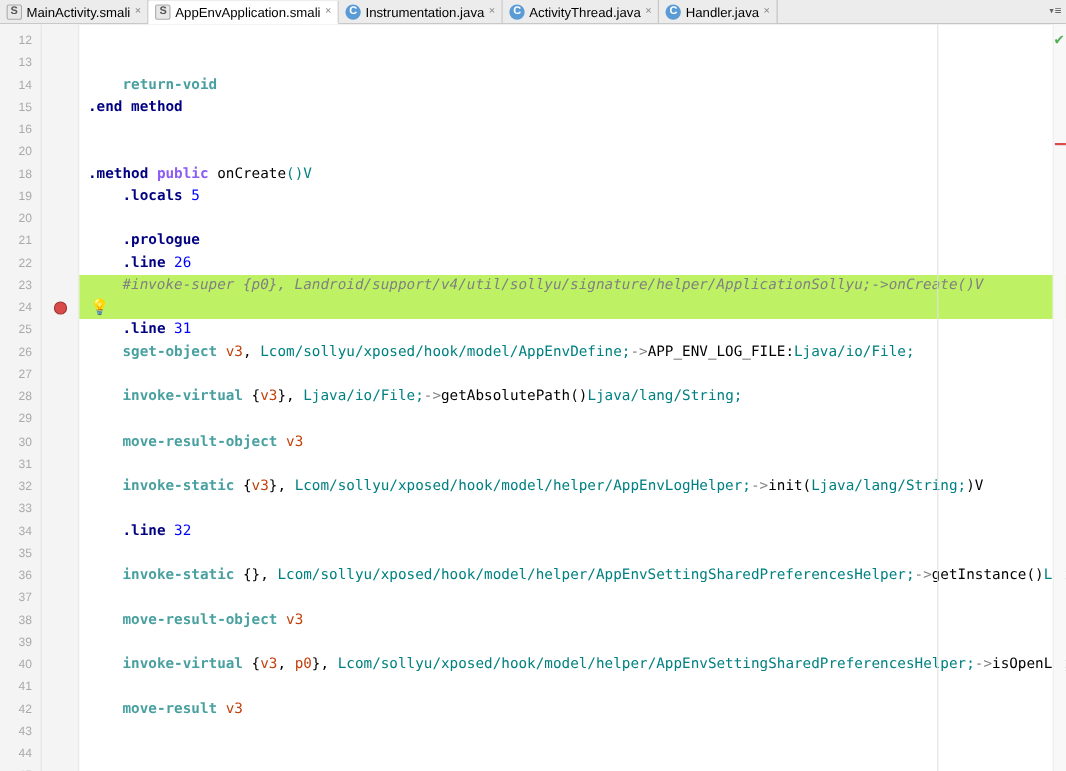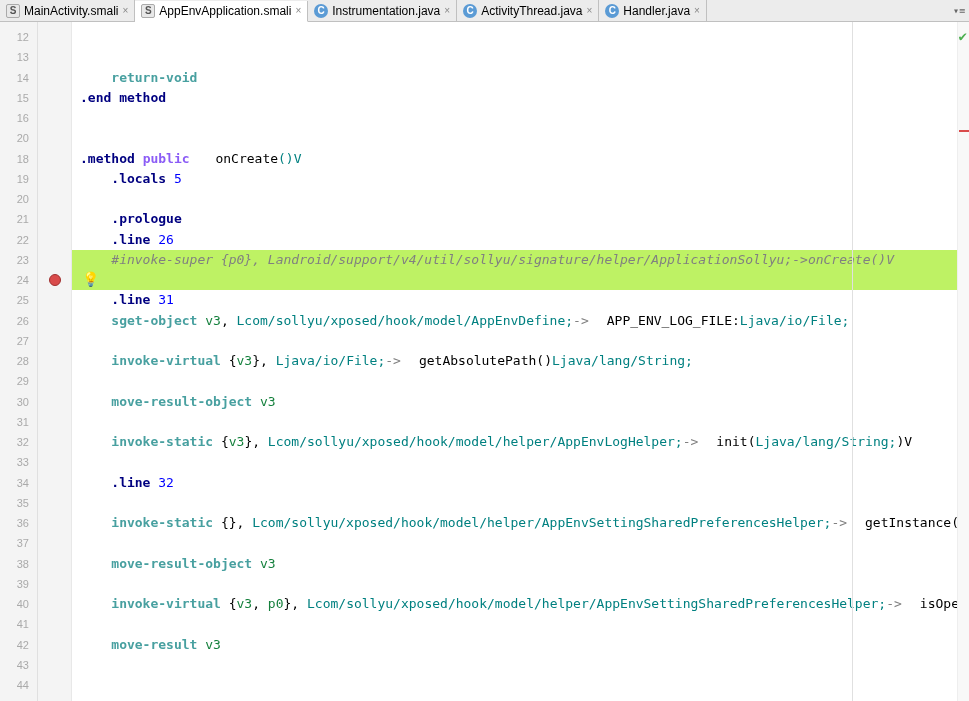--- a/index.html
+++ b/index.html
@@ -126,23 +126,23 @@
   background: #d94b4b;
   border-radius: 50%;
   border: 1px solid #a03030;
 }
 
 .k1 { color: #000080; font-weight: bold; } 
 .k2 { color: #48a0a0; font-weight: bold; } 
 .kw { color: #8b5cf6; font-weight: bold; } 
 .comment { color: #808080; font-style: italic; }
 .num { color: #0000ff; }
-.reg { color: #15803d; }
+.reg { color: #c2410c; }
 .path { color: #008080; }
-.name { color: #000000; margin-left: 18px; }
+.name { color: #000000; }
 .arrow { color: #808080; }
 .right-margin {
   position: absolute;
   top: 0;
   bottom: 0;
   left: 780px;
   width: 1px;
   background: #e0e0e0;
 }
 .error-stripe {

